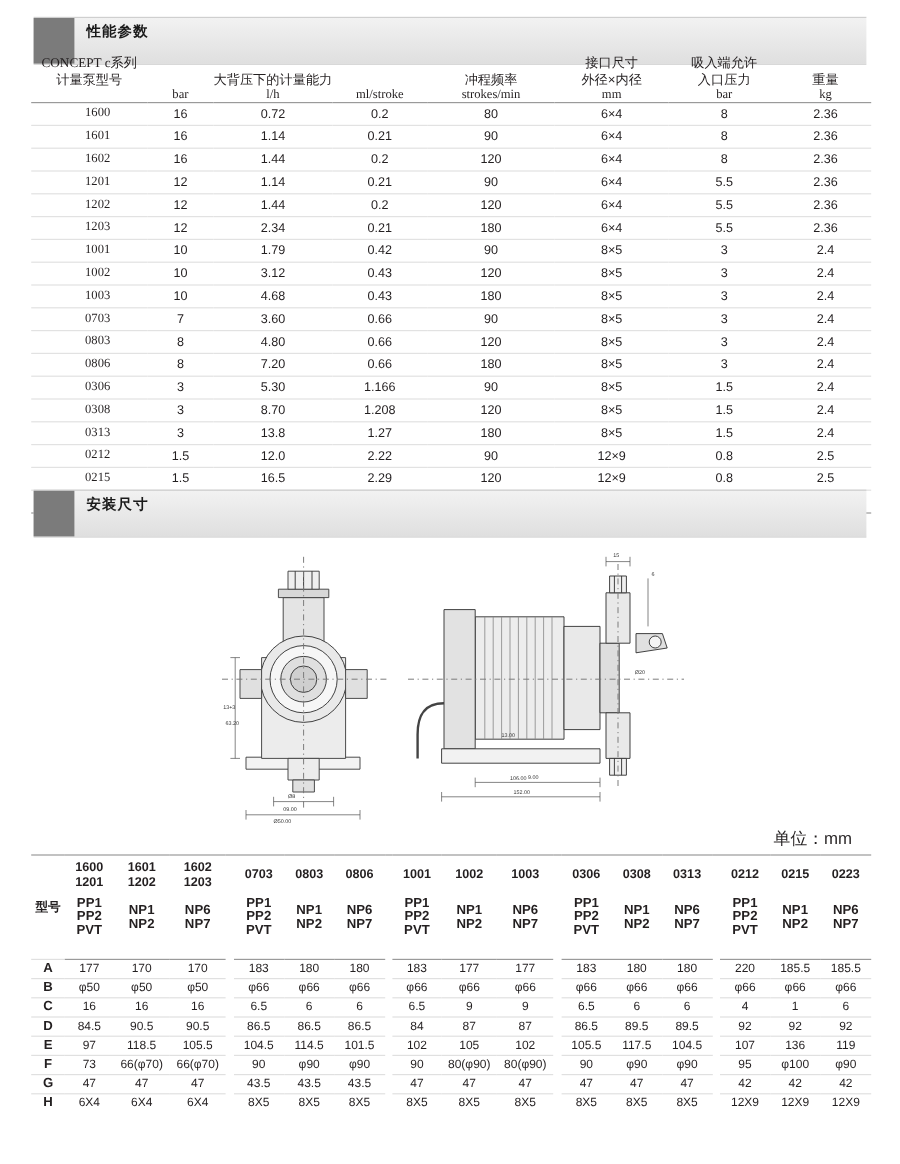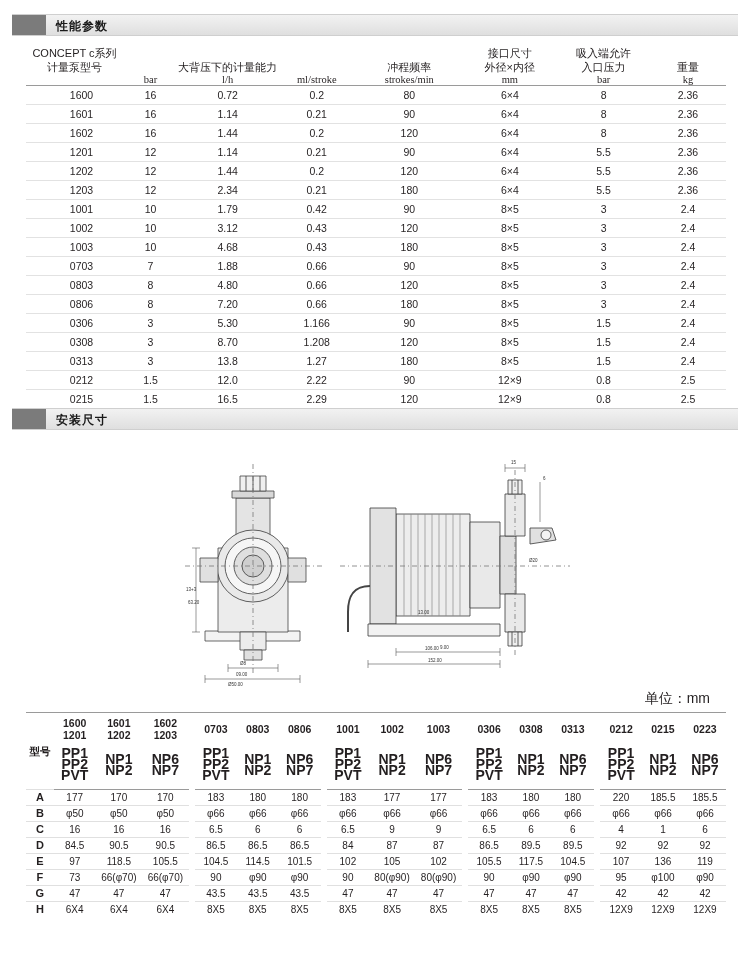--- a/index.html
+++ b/index.html
@@ -10,22 +10,22 @@
     font-family:"Liberation Sans", sans-serif;
     font-size:11px;
     color:#231f20;
     position:relative;
     overflow:hidden;
   }
 
   
   .section-bar{
     position:relative;
-    height:22px;
-    margin:0 12px;
+    height:40px;
+    margin:0 28px;
     background:linear-gradient(to bottom,#f2f2f2,#dfdfdf);
     border-top:1px solid #cfcfcf;
     border-bottom:1px solid #cfcfcf;
   }
   .section-bar .accent{
     position:absolute; left:0; top:0; bottom:0; width:34px;
     background:#7b7b7b;
   }
   .section-bar .title{
     position:absolute; left:44px; top:3px;
@@ -67,21 +67,21 @@
     border-bottom:1px solid #9a9a9a;
     font-family:Liberation Serif, serif;
   }
   tr.data td{
     height:18px;
     line-height:18px;
     border-bottom:1px solid #e2e2e2;
     font-size:10.5px;
   }
   tr.data.last td{ border-bottom:1px solid #9a9a9a; }
-  td.c1{ width:100px; }
+  td.c1{ width:100px;font-family:Liberation Serif, serif; }
   td.c2{ width:58px; }
   td.c3{ width:72px; }
   td.c4{ width:82px; }
   td.c5{ width:110px; }
   td.c6{ width:100px; }
   td.c7{ width:98px; }
   td.c8{ width:80px; }
 
   .lbl-model{ text-align:left; padding-left:14px !important; }
 
@@ -103,21 +103,21 @@
     text-align:center;
     padding:0 1px;
     color:#231f20;
   }
   table.dim tr.dhdr1 td{
     font-weight:bold; font-size:10.5px; line-height:12px; padding:4px 0 4px 0;
     border-bottom:none;
     vertical-align:middle;
   }
   table.dim tr.dhdr2 td{
-    font-weight:bold; font-size:14px; line-height:11px; padding:3px 0 8px 0;
+    font-weight:bold; font-size:11px; line-height:11px; padding:3px 0 18px 0;
     vertical-align:middle;
   }
   table.dim tr.drow td{
     height:15px; line-height:15px; border-top:1px solid #e0e0e0;
   }
   table.dim tr.drow td.rowlabel{ font-weight:bold; font-size:11px; }
   .top-rule td{ border-top:1px solid #9a9a9a !important; }
   .mid-rule td{ border-bottom:1px solid #9a9a9a; }
   .gapcol{ width:10px; border:none !important; }
 
@@ -257,21 +257,21 @@
           <td class="c3">4.68</td>
           <td class="c4">0.43</td>
           <td class="c5">180</td>
           <td class="c6">8×5</td>
           <td class="c7">3</td>
           <td class="c8">2.4</td>
         </tr>
         <tr class="data">
           <td class="c1 lbl-model">0703</td>
           <td class="c2">7</td>
-          <td class="c3">1.88</td>
+          <td class="c3">3.60</td>
           <td class="c4">0.66</td>
           <td class="c5">90</td>
           <td class="c6">8×5</td>
           <td class="c7">3</td>
           <td class="c8">2.4</td>
         </tr>
         <tr class="data">
           <td class="c1 lbl-model">0803</td>
           <td class="c2">8</td>
           <td class="c3">4.80</td>

